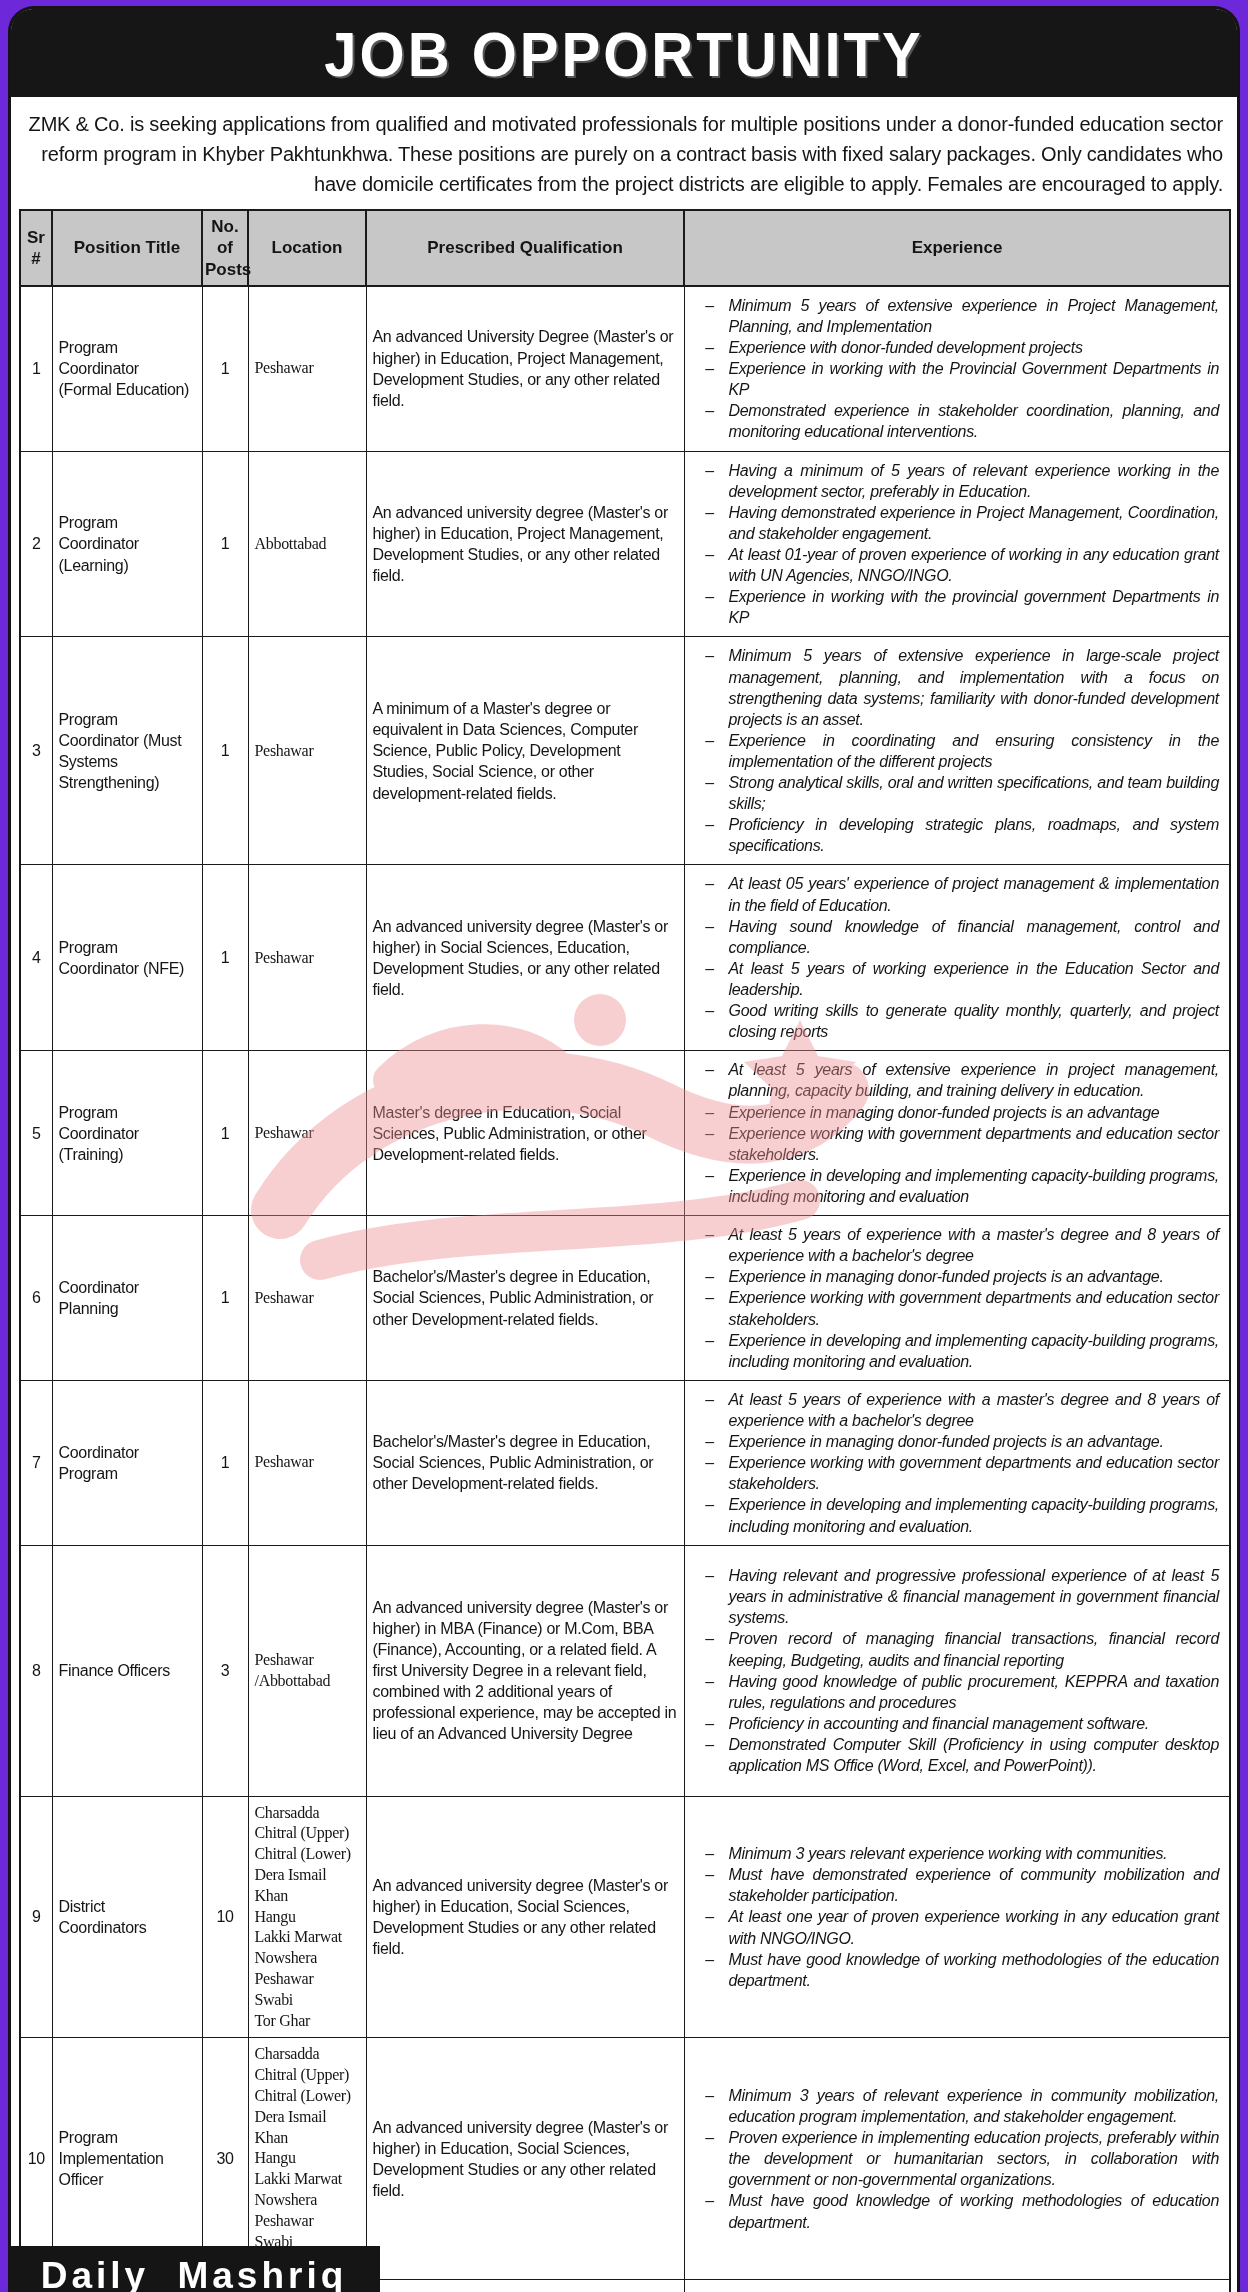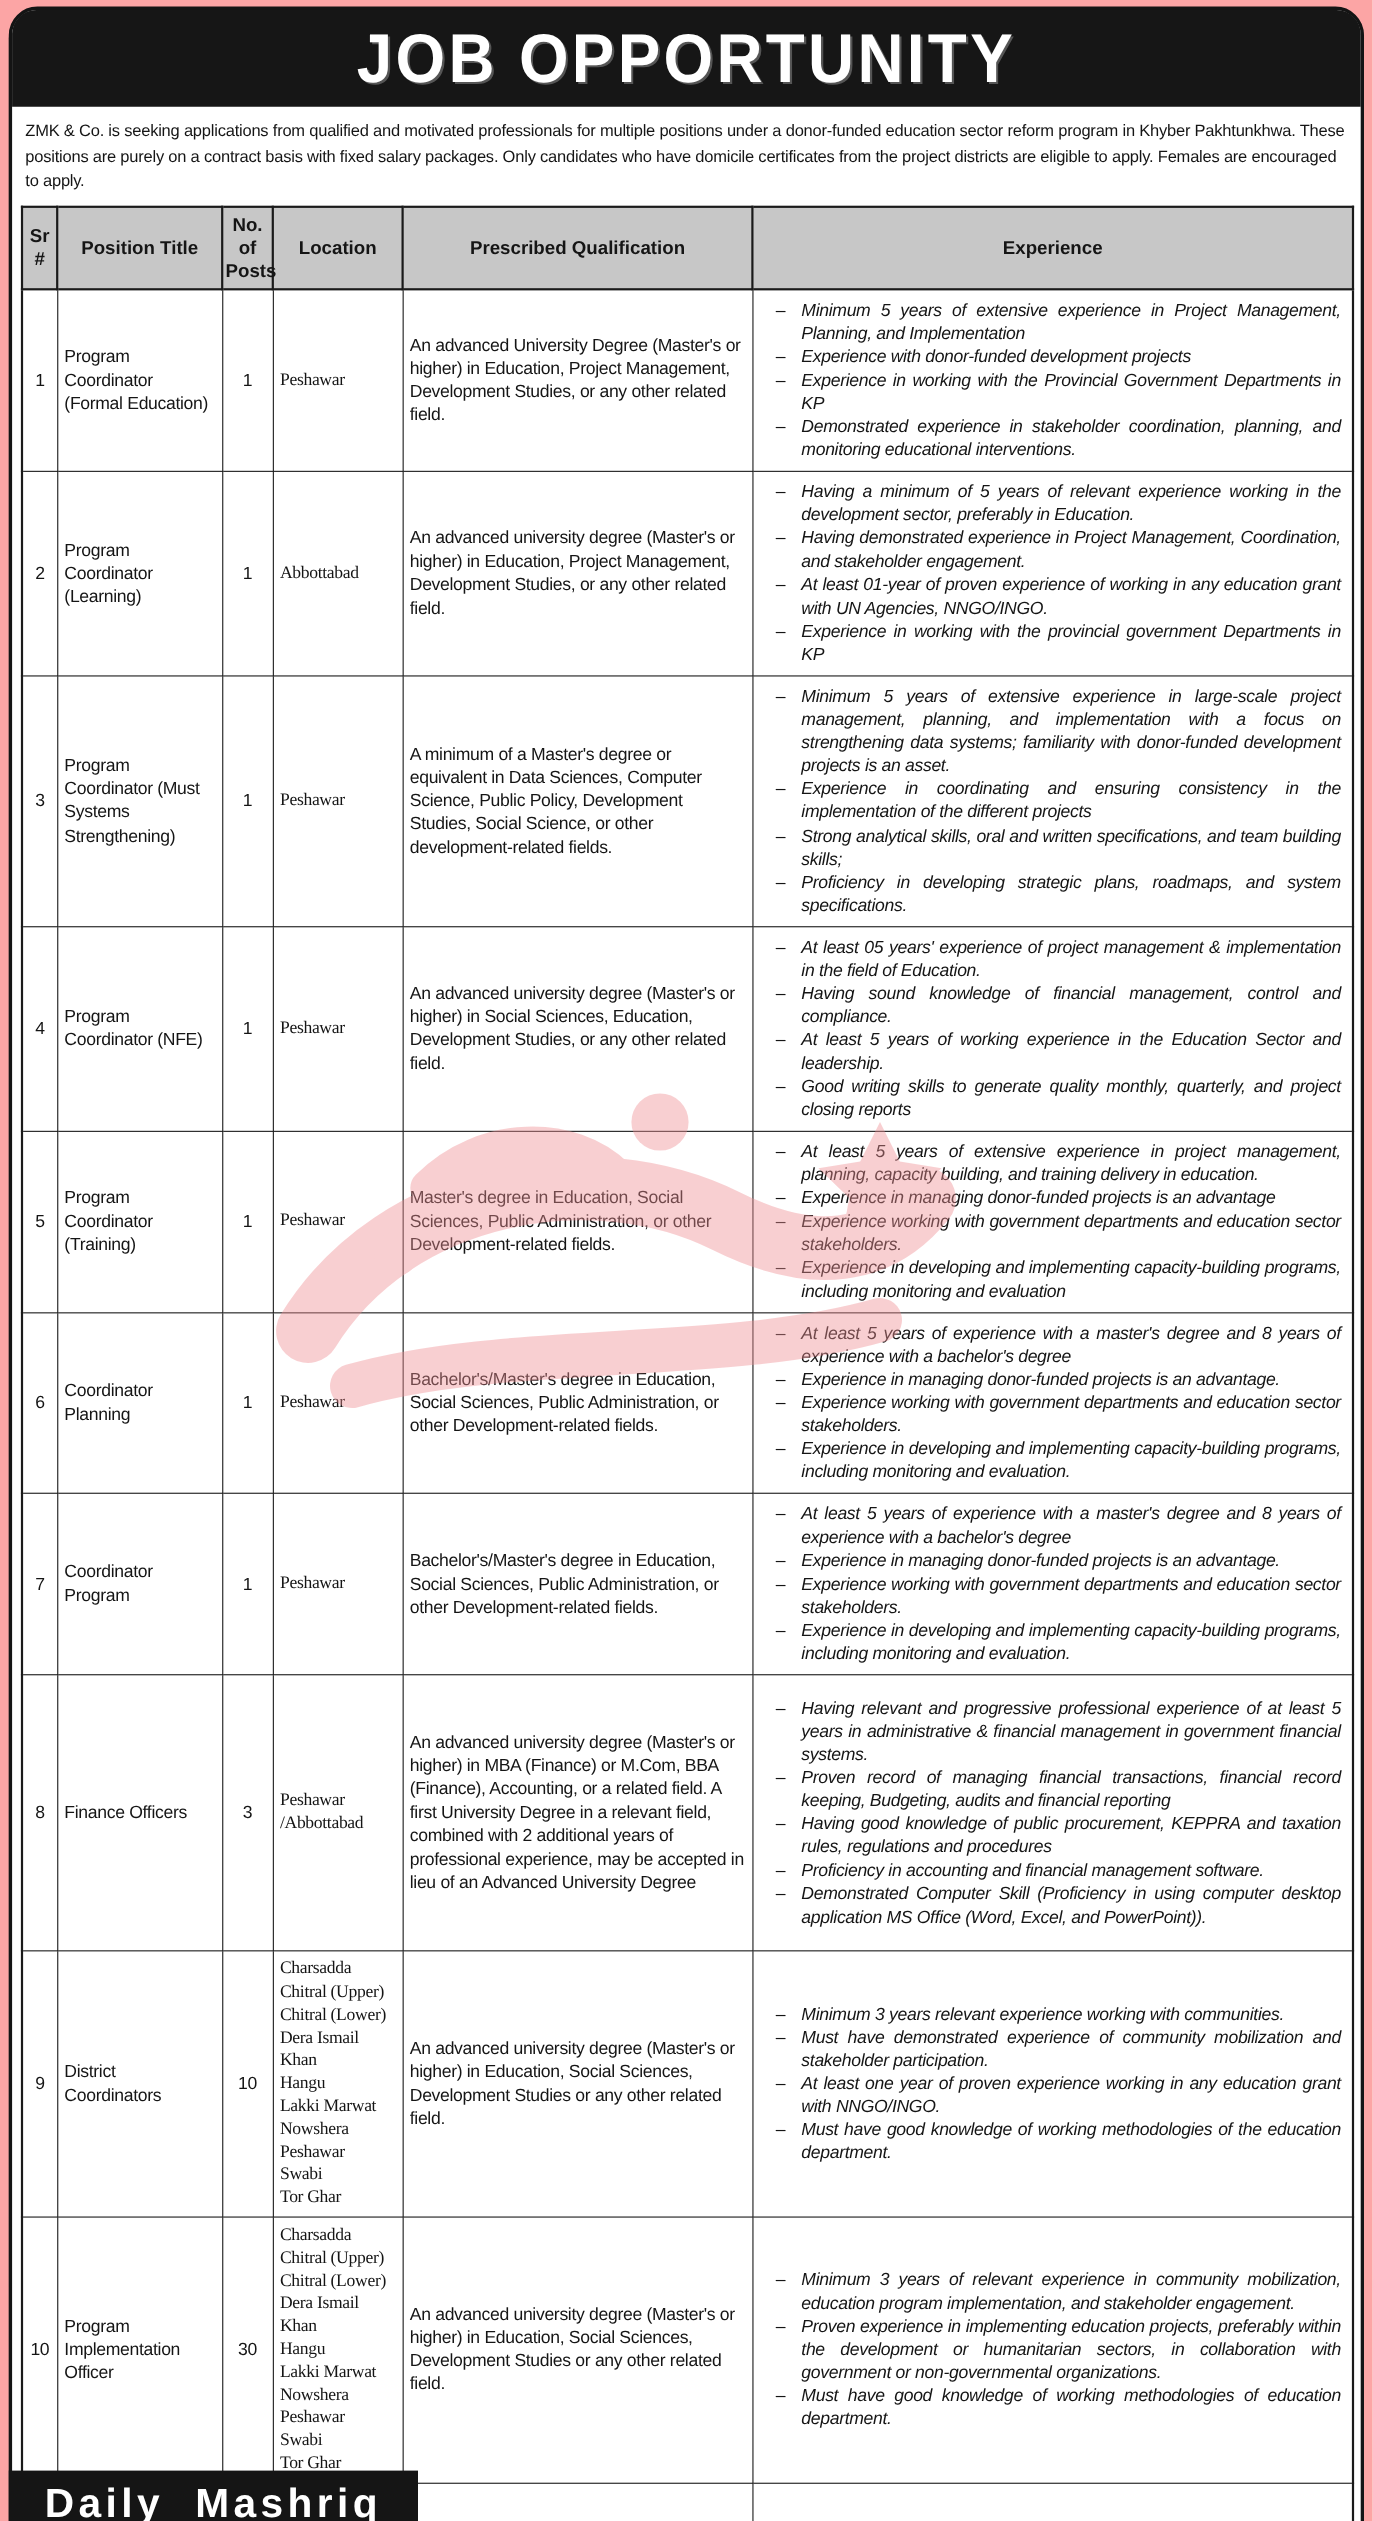--- a/index.html
+++ b/index.html
@@ -1,29 +1,29 @@
 <!DOCTYPE html>
 <html><head>
 <meta charset="utf-8">
 <style>
   html,body{margin:0;padding:0;background:#ffffff;}
   body{width:1248px;font-family:"Liberation Sans",sans-serif;color:#151515;}
-  .page{position:relative;width:1248px;height:2292px;background:#fca5a5;overflow:hidden;}
+  .page{position:relative;width:1248px;height:2292px;background:#6d28d9;overflow:hidden;}
 
   .ad{position:absolute;left:8px;top:6px;width:1226px;
       border:3px solid #141414;border-radius:26px 26px 44px 44px;
       background:#fff;box-shadow:0 3px 0 #444;}
 
   .banner{background:#161616;border-radius:22px 22px 0 0;height:88px;
           display:flex;align-items:center;justify-content:center;}
   .banner h1{margin:0;color:#fff;font-size:58px;font-weight:bold;letter-spacing:3px;
              transform:scaleY(1.08);text-shadow:2px 2px 0 #555;}
 
-  .intro{padding:12px 14px 8px 12px;font-size:15px;line-height:1.5;
-         letter-spacing:-0.2px;text-align:left;}
+  .intro{padding:12px 14px 8px 12px;font-size:20px;line-height:1.5;
+         letter-spacing:-0.2px;text-align:right;}
 
   table.jobs{border-collapse:collapse;margin:2px 8px 0 8px;width:1210px;
              border:2px solid #1a1a1a;table-layout:fixed;}
   table.jobs th{background:#c7c7c7;border:2px solid #1a1a1a;font-size:17px;
                 padding:5px 2px;line-height:1.25;}
   table.jobs td{border:1.8px solid #1a1a1a;font-size:16px;letter-spacing:-0.3px;
                 padding:6px 6px;vertical-align:middle;line-height:1.32;}
   col.c-sr{width:32px;} col.c-title{width:150px;} col.c-posts{width:46px;}
   col.c-loc{width:118px;} col.c-qual{width:318px;} col.c-exp{width:546px;}
 

